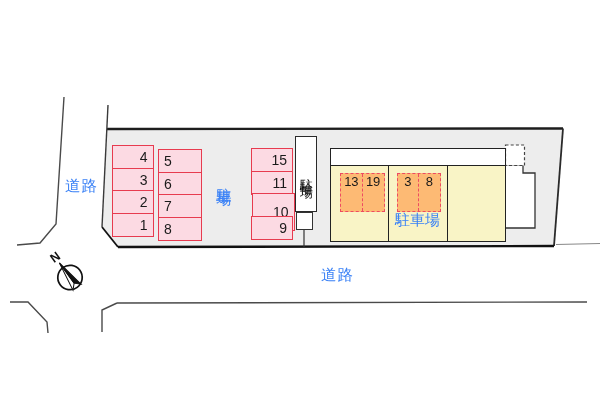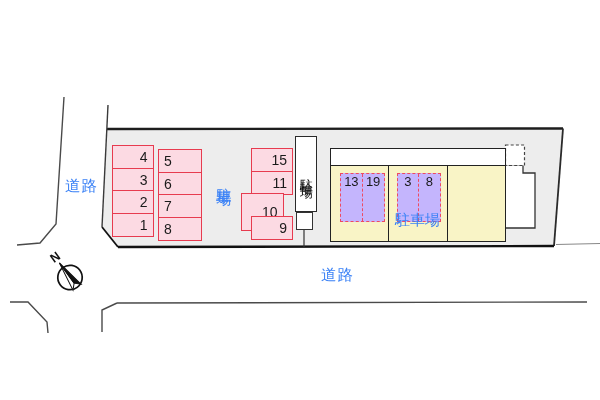--- a/index.html
+++ b/index.html
@@ -15,22 +15,22 @@
   .pcell {
     position:absolute; box-sizing:border-box;
     background:#fcdae3; border:1.5px solid #e73b4f;
     font-size:14px; color:#1a1a1a; display:flex; align-items:center;
   }
   .num-r { justify-content:flex-end; padding-right:5px; }
   .num-l { justify-content:flex-start; padding-left:5px; }
 
   
   .dpair {
-    position:absolute; top:173px; height:49px; box-sizing:border-box;
-    border:1.5px dashed #ee4a62; background:#c4b5fd; display:flex;
+    position:absolute; top:173px; height:39px; box-sizing:border-box;
+    border:1.5px dashed #ee4a62; background:#fdba74; display:flex;
   }
   .dpair .half {
     flex:1; display:flex; justify-content:center; align-items:flex-start;
     font-size:13px; color:#1a1a1a; padding-top:1px; line-height:1.05;
   }
   .dpair .half.first { border-right:1.5px dashed #ee4a62; }
 
   
   .strip {
     position:absolute; left:330px; top:148px; width:176px; height:18px;
@@ -101,21 +101,21 @@
   <div class="pcell num-r" style="left:111.5px;top:190px;width:42px;height:24px">2</div>
   <div class="pcell num-r" style="left:111.5px;top:212.5px;width:42px;height:24px">1</div>
 
   <div class="pcell num-l" style="left:158px;top:149px;width:43.5px;height:24px">5</div>
   <div class="pcell num-l" style="left:158px;top:171.5px;width:43.5px;height:24px">6</div>
   <div class="pcell num-l" style="left:158px;top:194px;width:43.5px;height:24px">7</div>
   <div class="pcell num-l" style="left:158px;top:216.5px;width:43.5px;height:24px">8</div>
 
   <div class="pcell num-r" style="left:250.5px;top:148px;width:42.5px;height:24px">15</div>
   <div class="pcell num-r" style="left:250.5px;top:170.5px;width:42.5px;height:24px">11</div>
-  <div class="pcell num-r" style="left:241px;top:193px;width:42.5px;height:38px">10</div>
+  <div class="pcell num-r" style="left:252px;top:193px;width:42.5px;height:38px">10</div>
   <div class="pcell num-r" style="left:250.5px;top:215.5px;width:42.5px;height:24px">9</div>
 
   <div class="lbl parking-main vtext">駐車場</div>
 
   <div class="bike-box">
     <span class="bike-txt vtext">駐輪場</span>
   </div>
 
   <div class="garbage-box"></div>
 

